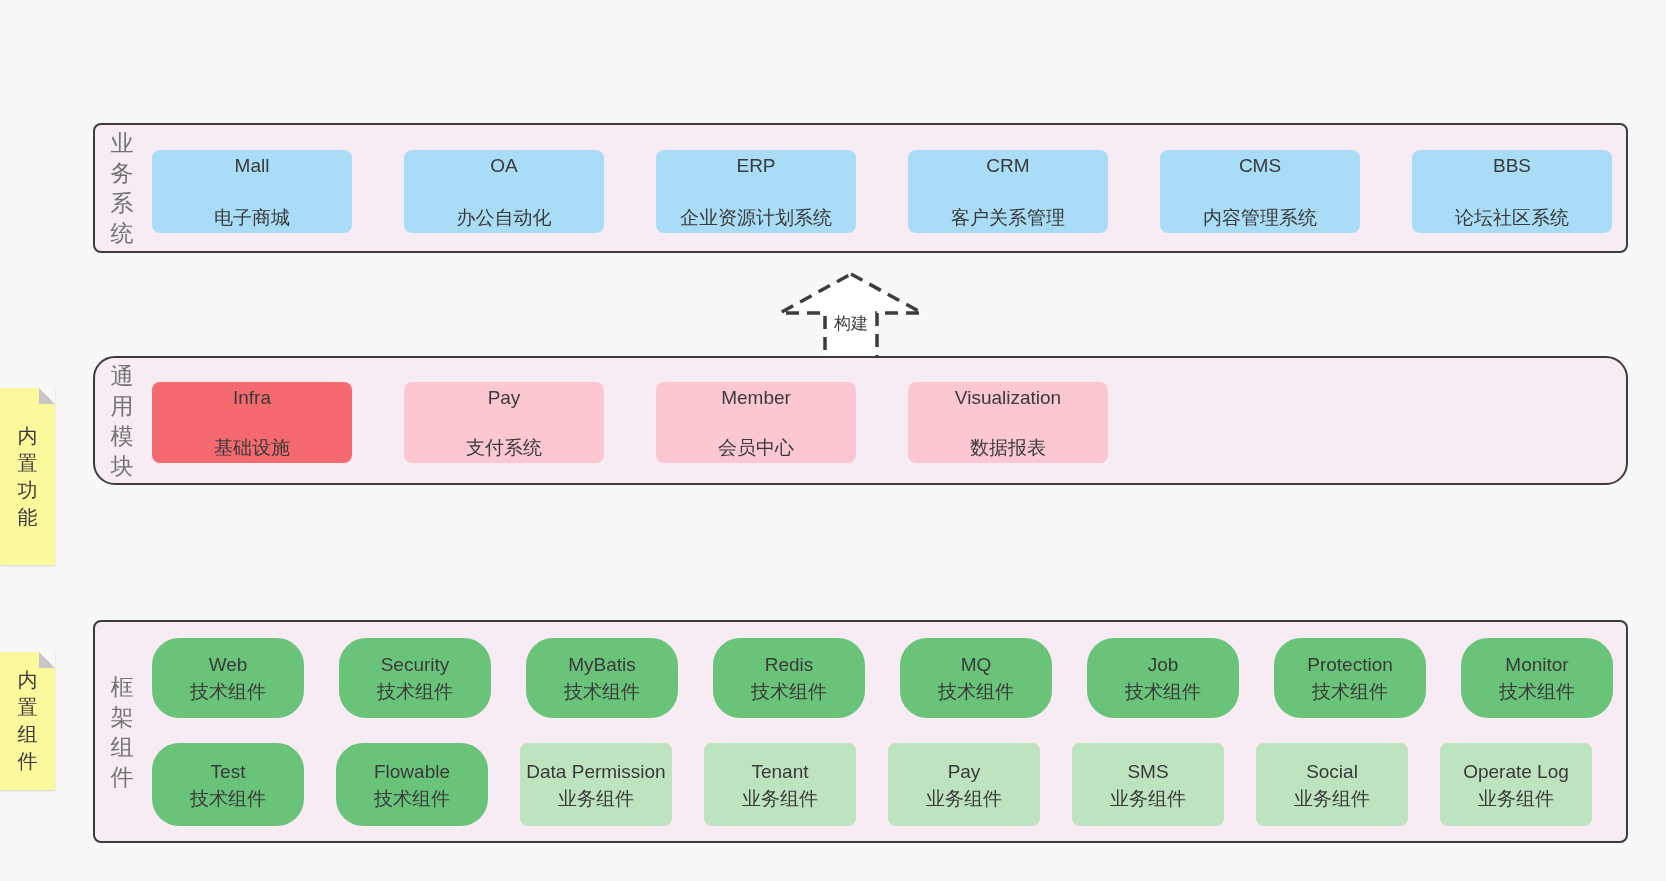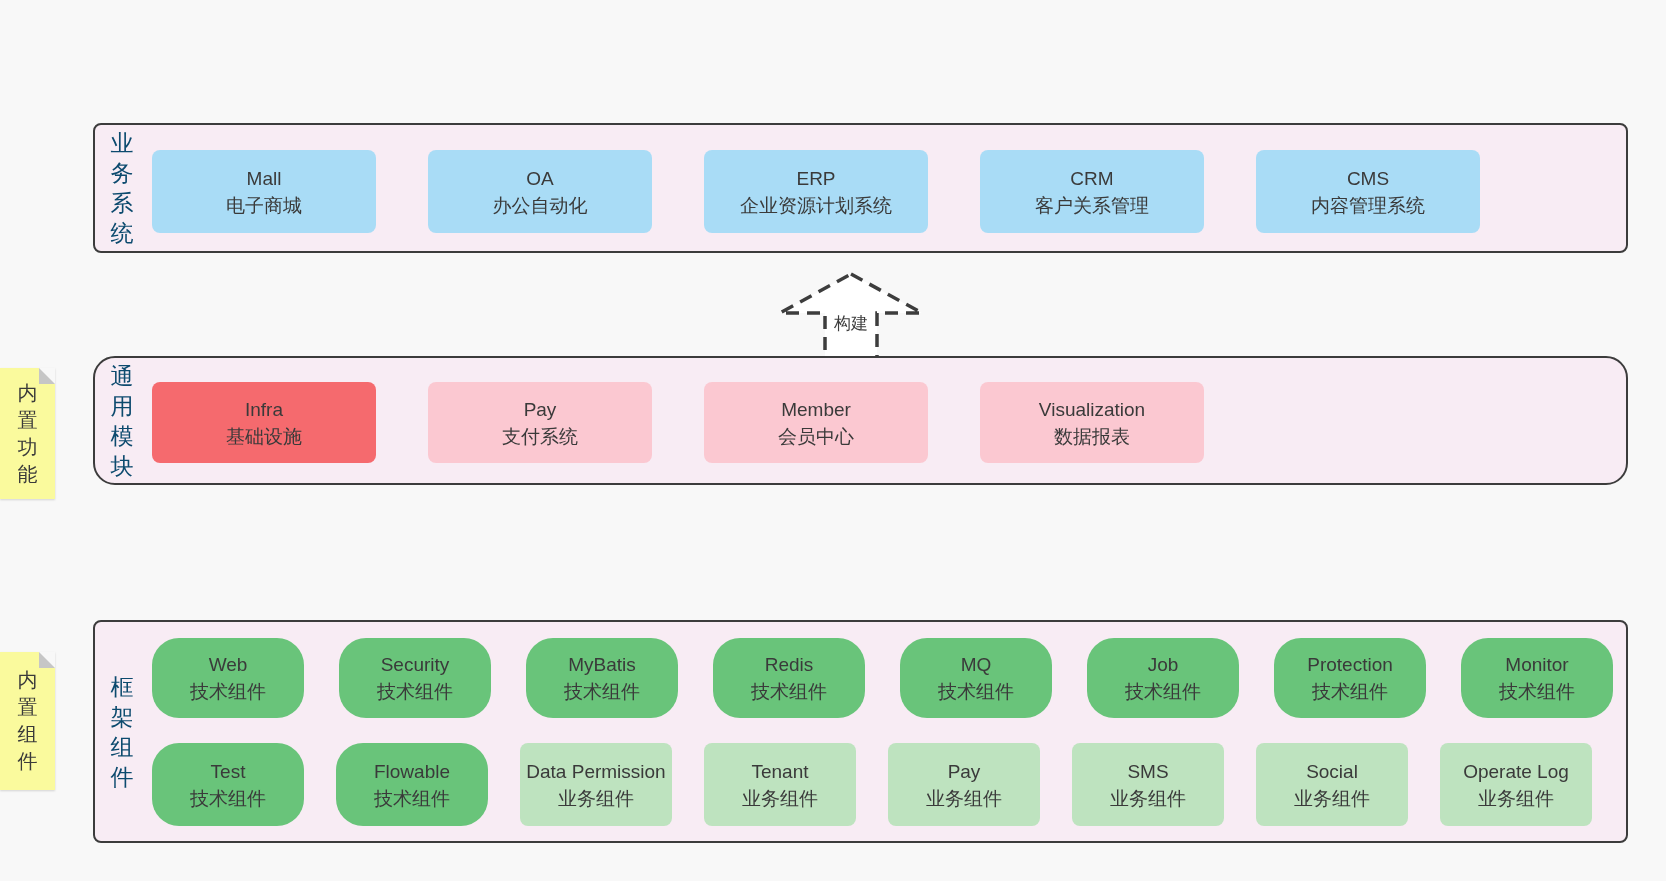--- a/index.html
+++ b/index.html
@@ -51,40 +51,40 @@
     position:absolute;
     left:10px;top:0;bottom:0;
     width:34px;
     display:flex;align-items:center;justify-content:center;
   }
   .layer-label .v{
     width:24px;
     font-size:23px;line-height:30px;
     text-align:center;
     word-break:break-all;
-    color:#0c4a6e;
+    color:#737373;
   }
   .row{
     display:flex;
     margin-left:57px;
   }
   .row.six{gap:52px;}
   .row.eight{gap:35px;}
   
   .box{
     box-sizing:border-box;
     border-radius:8px;
     display:flex;flex-direction:column;
     align-items:center;justify-content:center;
     text-align:center;
     padding:2px 6px;
     flex:0 0 auto;
   }
   .box .t,.box .s{font-size:19px;line-height:27px;color:#3a3a3a;}
-  .six .box{width:224px;height:83px;}
+  .six .box{width:200px;height:83px;justify-content:space-between;}
   .eight .box{width:152px;height:80px;}
   .row2 .box{height:83px;}
   .blue{background:#a9dcf6;}
   .red{background:#f56a6e;}
   .pink{background:#fbc8d1;}
   .green{background:#69c47a;border-radius:27px;}
   .lightgreen{background:#bee3bf;}
   
   .arrow{
     position:absolute;
@@ -98,21 +98,21 @@
     text-align:center;
     font-size:17px;
     color:#3d3d3d;
   }
 </style>
 </head>
 <body>
 
 <div class="stage">
 
-  <div class="note" style="top:368px;height:131px;">
+  <div class="note" style="top:388px;height:177px;">
     <div class="note-text">内置功能</div>
   </div>
 
   <div class="note" style="top:652px;height:138px;">
     <div class="note-text">内置组件</div>
   </div>
 
   <div class="layer" style="top:123px;height:130px;">
     <div class="layer-label">
       <div class="v">业务系统</div>
@@ -130,20 +130,24 @@
         <div class="t">ERP</div>
         <div class="s">企业资源计划系统</div>
       </div>
       <div class="box blue">
         <div class="t">CRM</div>
         <div class="s">客户关系管理</div>
       </div>
       <div class="box blue">
         <div class="t">CMS</div>
         <div class="s">内容管理系统</div>
+      </div>
+      <div class="box blue">
+        <div class="t">BBS</div>
+        <div class="s">论坛社区系统</div>
       </div>
     </div>
   </div>
 
   <div class="arrow" style="left:776px;top:270px;">
     <svg width="150" height="92" viewBox="0 0 150 92">
       <path d="M75 4 L146 43 L101 43 L101 88 L49 88 L49 43 L4 43 Z" fill="#ffffff" stroke="#3d3d3d" stroke-width="3.5" stroke-dasharray="13 8" stroke-linejoin="miter"></path>
     </svg>
     <div class="arrow-label">构建</div>
   </div>

